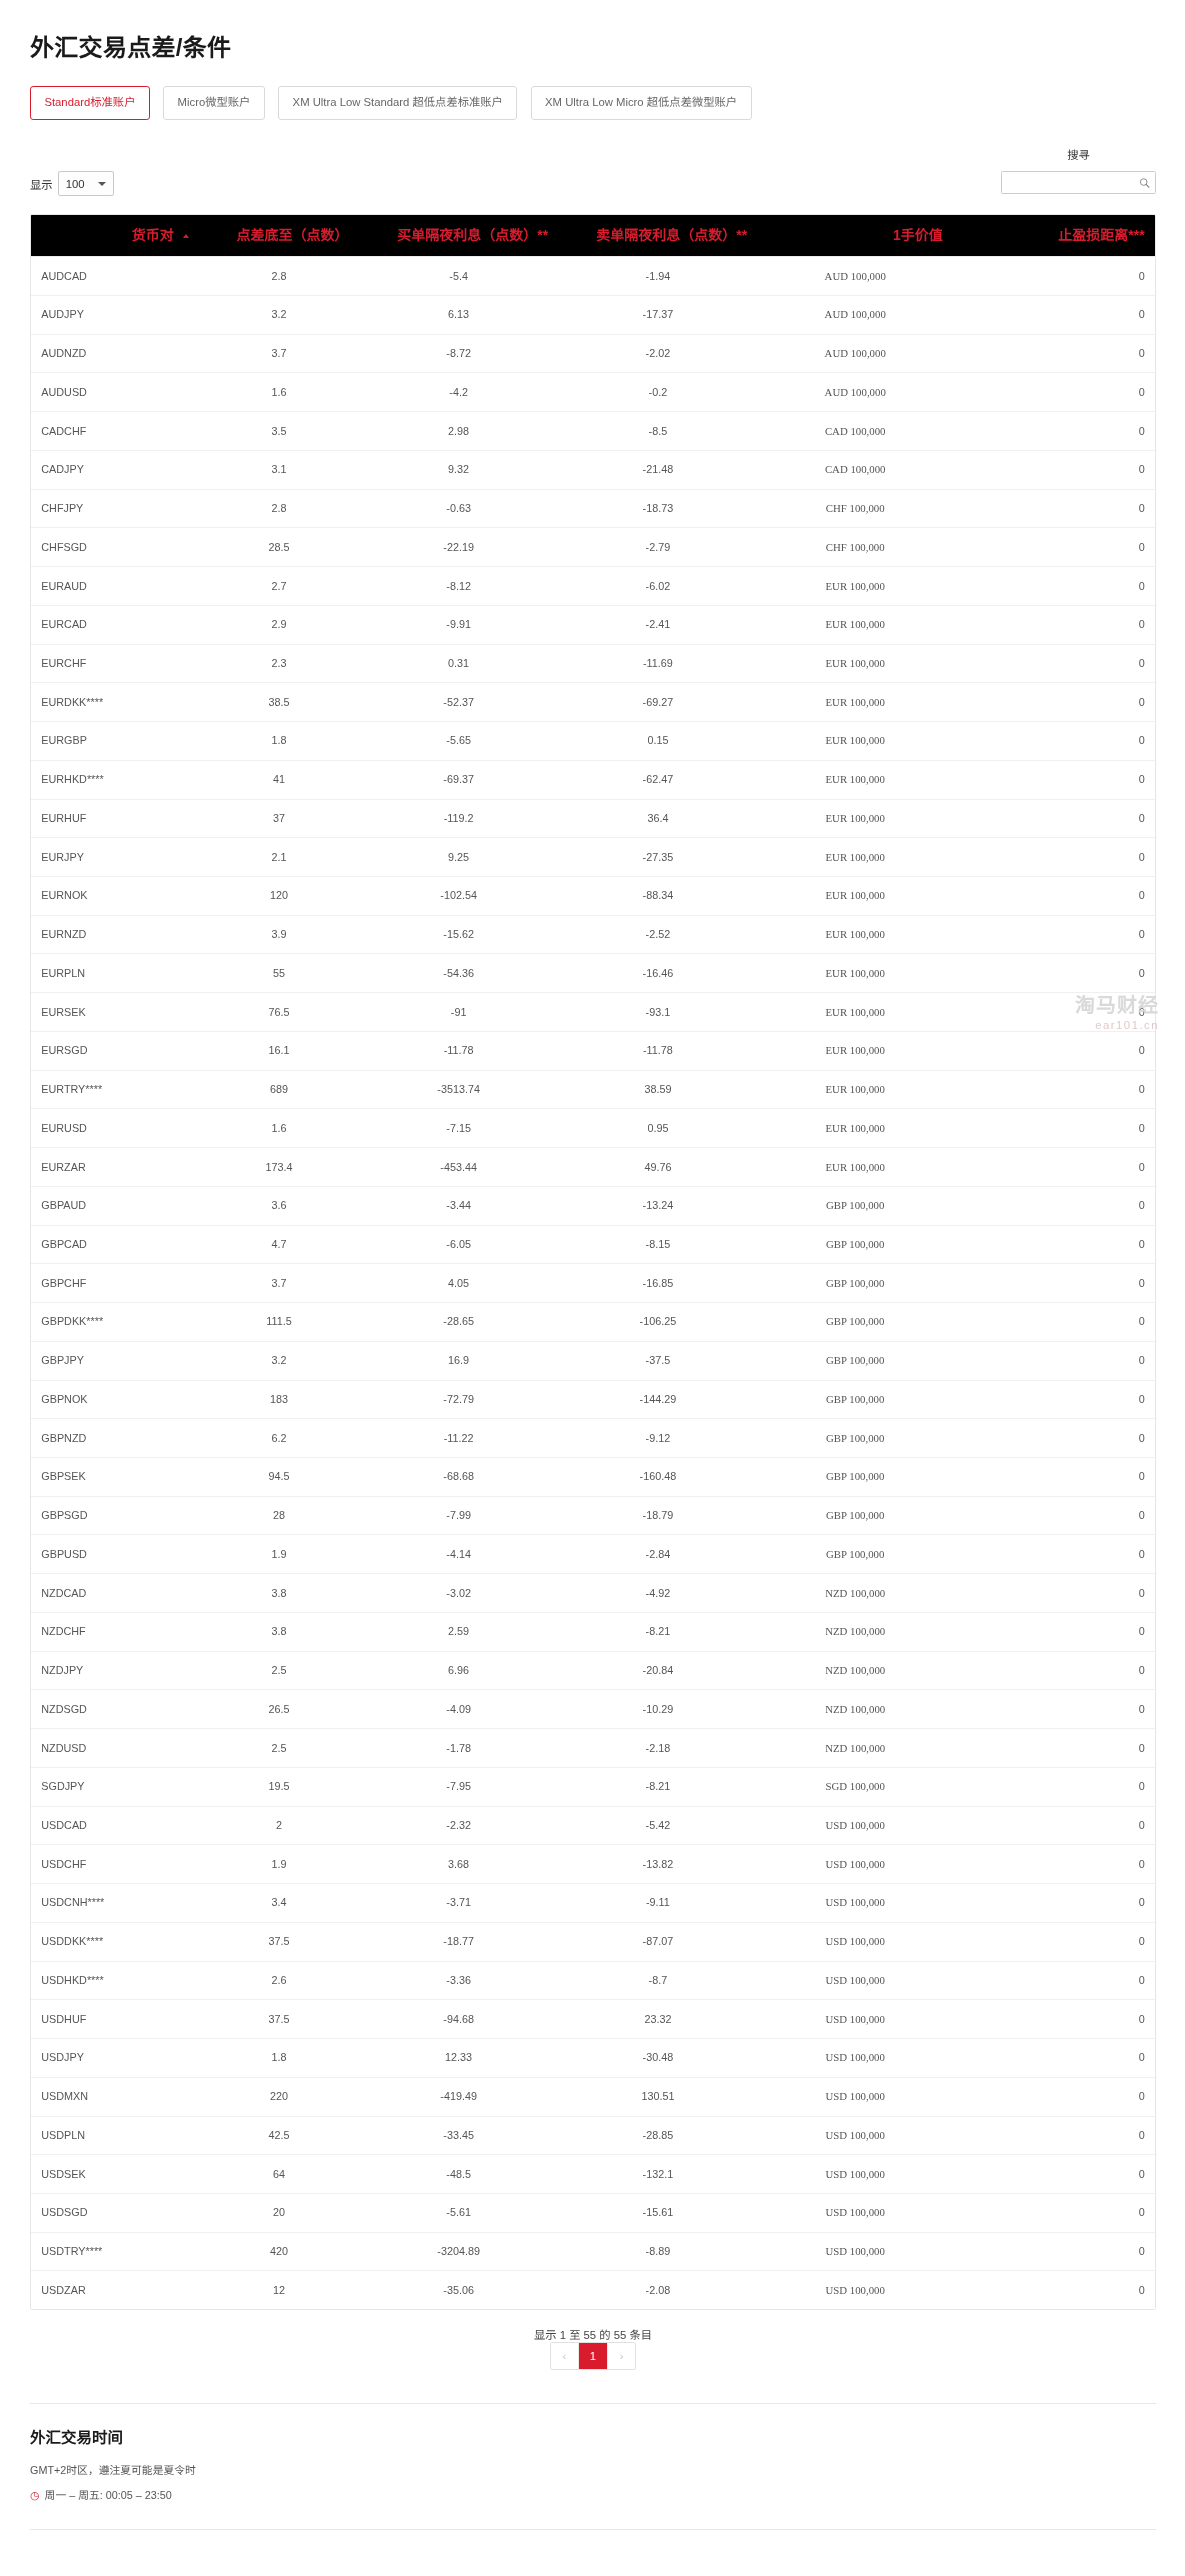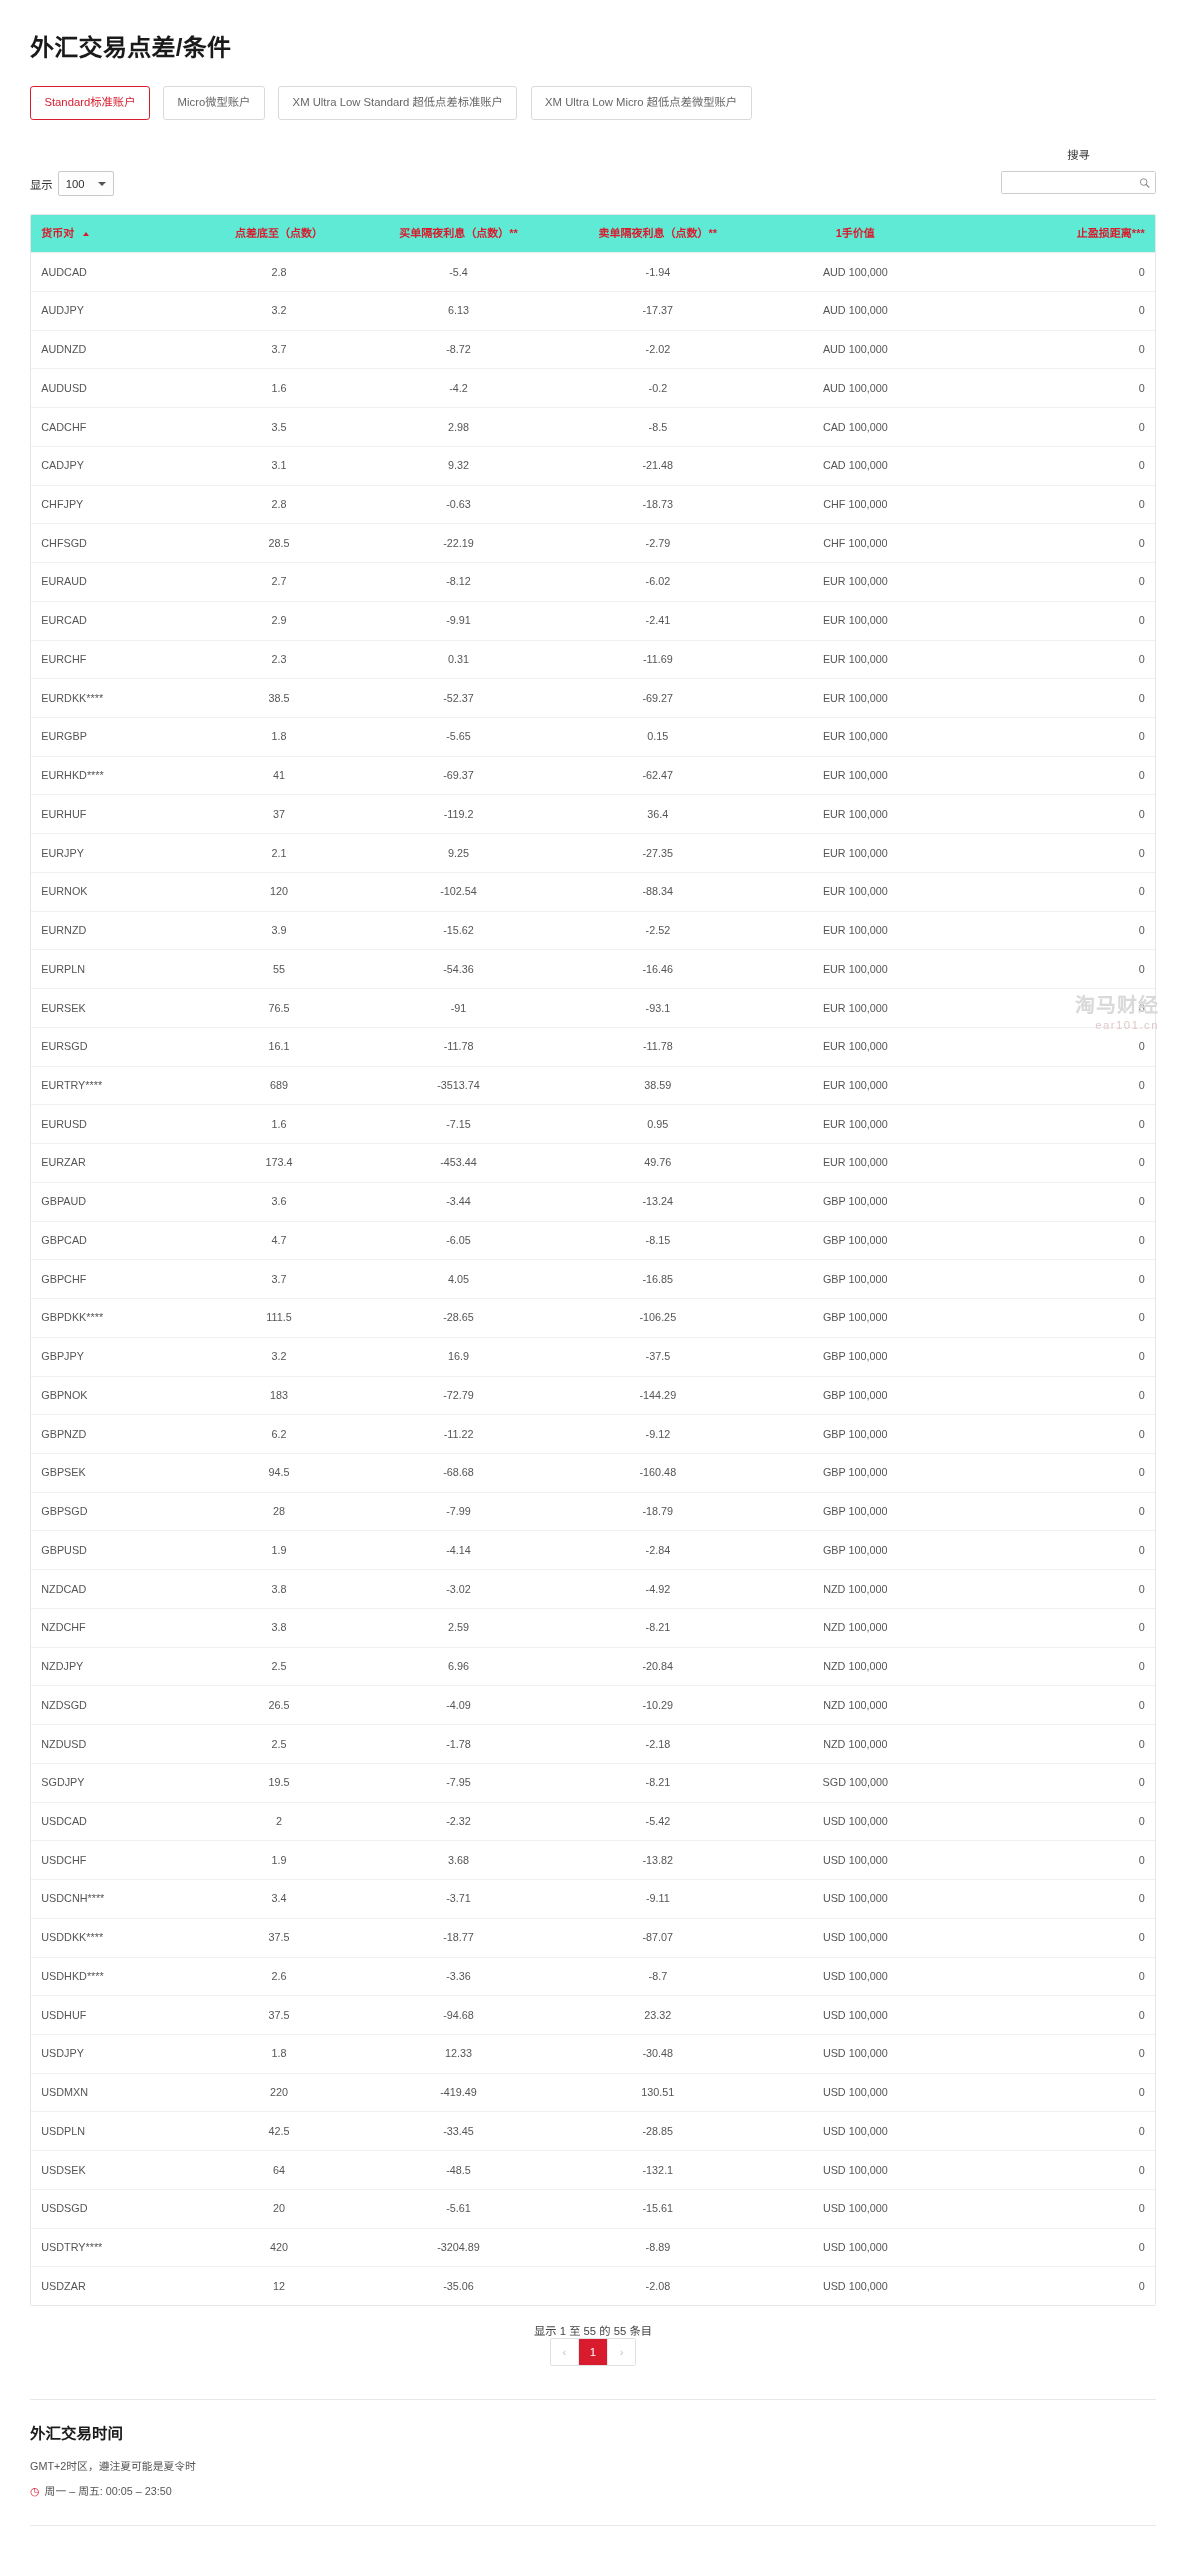--- a/index.html
+++ b/index.html
@@ -124,29 +124,30 @@
     border: 1px solid #e6e6e6;
     border-radius: 1.5px;
     overflow: hidden;
   }
   table.spreads {
     width: 100%;
     border-collapse: collapse;
     font-size: 10.8px;
   }
   table.spreads thead th {
-    background: #5eead4;
+    background: #000000;
     color: #d81c2e;
     font-weight: bold;
-    font-size: 11px;
+    font-size: 14px;
     padding: 11.3px 10.3px 11.3px 10.3px;
     border-bottom: 1px solid #ececec;
     line-height: 1.35;
     vertical-align: middle;
     position: relative;
+    text-align: right;
   }
   th.col-pair {
     text-align: left;
     width: 155px;
     padding-left: 32px;
   }
   th.col-spread { text-align: center; width: 149px; }
   th.col-long   { text-align: center; width: 191px; }
   th.col-short  { text-align: center; width: 191px; }
   th.col-lot    { text-align: center; width: 185px; }
@@ -165,21 +166,21 @@
     padding: 12.4px 10.3px;
     color: #555555;
     font-size: 10.8px;
     line-height: 1.2;
     white-space: nowrap;
   }
   td.c-pair   { text-align: left; padding-left: 32px; color: #555555; }
   td.c-spread { text-align: center; }
   td.c-long   { text-align: center; }
   td.c-short  { text-align: center; }
-  td.c-lot    { text-align: center; }
+  td.c-lot    { text-align: center; font-family: Liberation Serif, serif; }
   td.c-sl     { text-align: right; padding-right: 32px; }
   table.spreads tbody tr:last-child td { border-bottom: none; }
   
   .table-footer {
     display: flex;
     align-items: center;
     justify-content: space-between;
     margin-top: 15.5px;
     flex-direction: column;
   }

